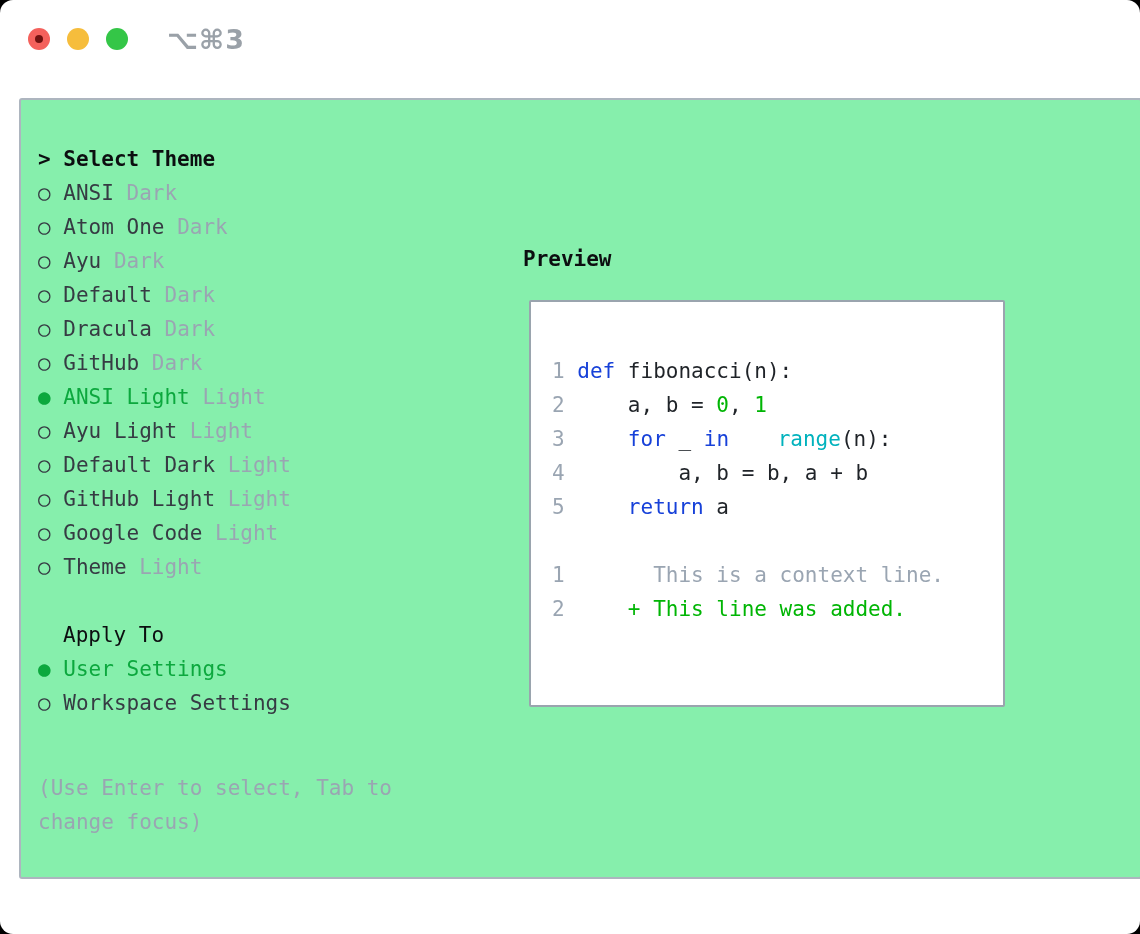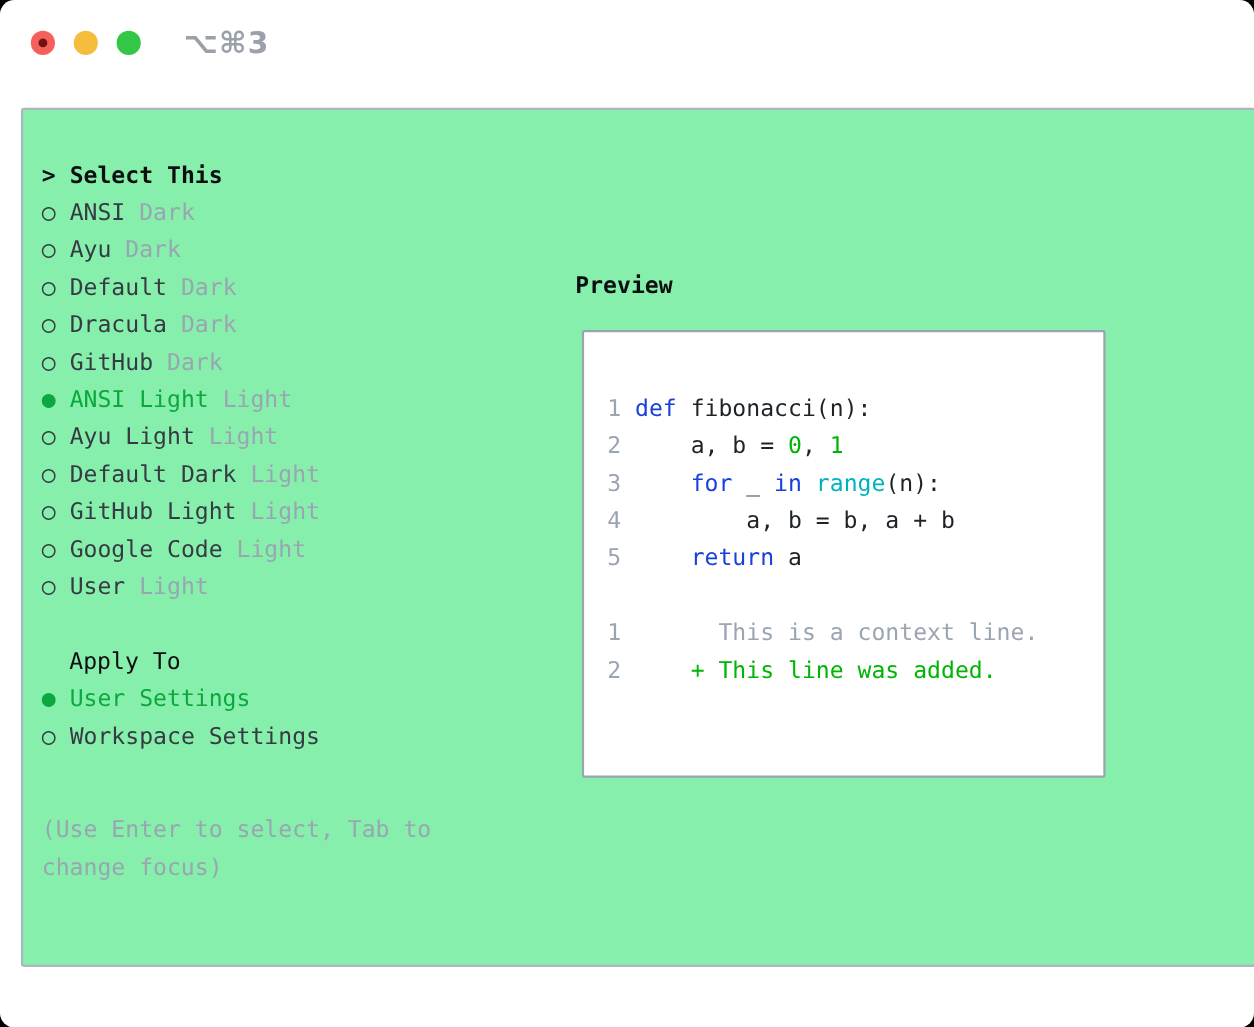--- a/index.html
+++ b/index.html
@@ -39,21 +39,21 @@
   
   .preview-label { position: absolute; left: 502px; top: 142px; font-size: 21px;
                    line-height: 34px; font-weight: bold; color: var(--header-text); }
   .preview-box { position: absolute; left: 508px; top: 200px; width: 476px; height: 407px;
                  border: 2px solid var(--preview-border); border-radius: 2px; background: #fff; }
   .code { padding: 52px 0 0 21px; font-size: 21px; line-height: 34px; }
   .code-line { height: 34px; white-space: pre; }
   .num { display: inline-block; width: 2ch; color: var(--muted-gray); }
   .c-plain   { color: var(--code-plain); }
   .c-keyword { color: var(--keyword-blue); }
-  .c-builtin { color: var(--builtin-cyan); }
+  .c-builtin { color: var(--builtin-cyan); margin-left: 36px; }
   .c-number  { color: var(--number-green); }
   .c-context { color: var(--muted-gray); }
   .c-deleted { color: var(--deleted-red); }
   .c-added   { color: var(--added-green); margin-top: 16px; }
 </style>
 </head>
 <body>
 
 <div class="window">
 
@@ -74,33 +74,34 @@
           <div class="code-line"><span class="num">5</span><span class="c-plain">    </span><span class="c-keyword">return</span><span class="c-plain"> a</span></div>
           <div class="code-line"><span class="num"></span></div>
           <div class="code-line"><span class="num">1</span><span class="c-context">      This is a context line.</span></div>
           <div class="code-line"><span class="num">2</span><span class="c-added">    + This line was added.</span></div>
         </div>
     </div>
 
   </div>
 
   <div class="left-col">
-    <div class="row list-header"><span class="prefix">&gt;</span> <span>Select This</span></div>
+    <div class="row list-header"><span class="prefix">&gt;</span> <span>Select Theme</span></div>
     <div id="theme-list">
         <div class="row item"><span class="marker">○</span> <span class="name">ANSI</span> <span class="tag">Dark</span></div>
+        <div class="row item"><span class="marker">○</span> <span class="name">Atom One</span> <span class="tag">Dark</span></div>
         <div class="row item"><span class="marker">○</span> <span class="name">Ayu</span> <span class="tag">Dark</span></div>
         <div class="row item"><span class="marker">○</span> <span class="name">Default</span> <span class="tag">Dark</span></div>
         <div class="row item"><span class="marker">○</span> <span class="name">Dracula</span> <span class="tag">Dark</span></div>
         <div class="row item"><span class="marker">○</span> <span class="name">GitHub</span> <span class="tag">Dark</span></div>
         <div class="row item selected"><span class="marker">●</span> <span class="name">ANSI Light</span> <span class="tag">Light</span></div>
         <div class="row item"><span class="marker">○</span> <span class="name">Ayu Light</span> <span class="tag">Light</span></div>
         <div class="row item"><span class="marker">○</span> <span class="name">Default Dark</span> <span class="tag">Light</span></div>
         <div class="row item"><span class="marker">○</span> <span class="name">GitHub Light</span> <span class="tag">Light</span></div>
         <div class="row item"><span class="marker">○</span> <span class="name">Google Code</span> <span class="tag">Light</span></div>
-        <div class="row item"><span class="marker">○</span> <span class="name">User</span> <span class="tag">Light</span></div>
+        <div class="row item"><span class="marker">○</span> <span class="name">Theme</span> <span class="tag">Light</span></div>
       </div>
     <div class="spacer"></div>
     <div class="row section-header">Apply To</div>
     <div id="apply-options">
         <div class="row option selected"><span class="marker">●</span> <span class="label">User Settings</span></div>
         <div class="row option"><span class="marker">○</span> <span class="label">Workspace Settings</span></div>
       </div>
     <div class="spacer"></div>
     <div class="hint">(Use Enter to select, Tab to change focus)</div>
   </div>

